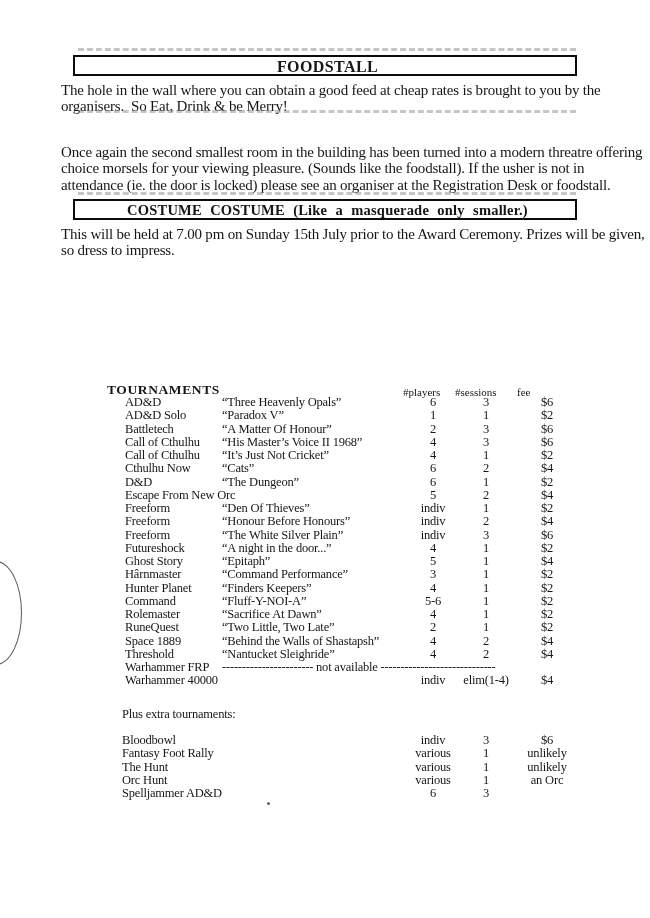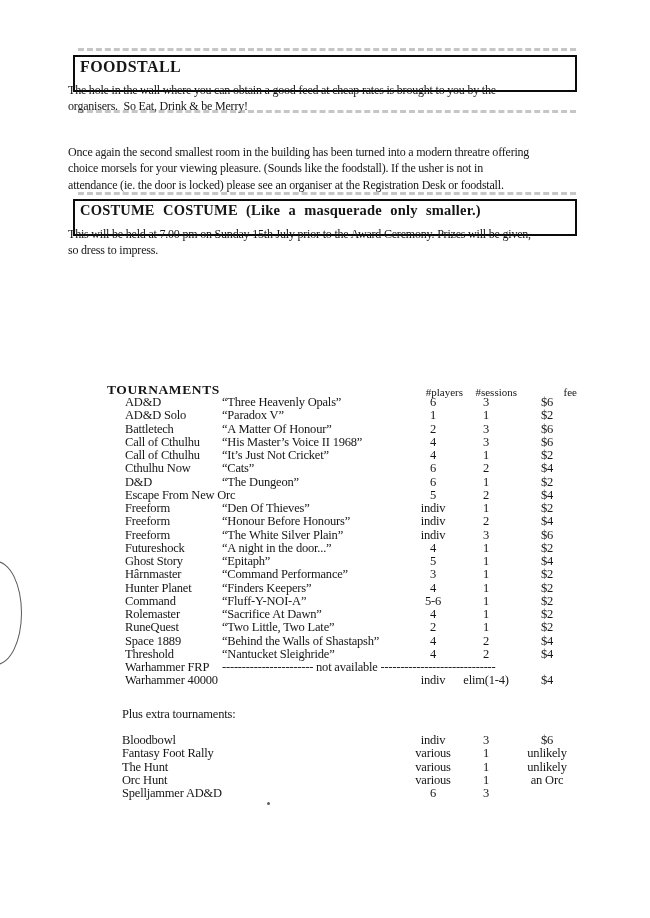--- a/index.html
+++ b/index.html
@@ -9,35 +9,35 @@
     font-family:"Liberation Serif","DejaVu Serif",serif;
   }
   .page{position:absolute;inset:0;}
 
   
   .artifact-line{position:absolute;left:78px;width:498px;height:0;
     border-top:3px dashed #8f8f8f;opacity:.5;}
   .al1{top:48px;} .al2{top:110px;} .al3{top:192px;}
 
   
-  .section-box{box-sizing:border-box;position:absolute;left:73px;width:504px;height:37px;
-    border:2px solid #0b0b0b;background:#fff;}
+  .section-box{box-sizing:border-box;position:absolute;left:73px;width:504px;height:21px;
+    border:2px solid #0b0b0b;background:#fff;text-align:center;}
   .box-foodstall{top:55px;} .box-videos{top:117px;} .box-costume{top:199px;}
   .box-title{display:block;font-weight:bold;font-size:16px;line-height:19px;
     padding-left:5px;letter-spacing:.4px;white-space:pre;}
   .box-costume .box-title{font-size:14.5px;letter-spacing:.2px;word-spacing:4.5px;}
 
   
-  .para{position:absolute;left:68px;font-size:12px;line-height:16.4px;letter-spacing:-.2px;}
+  .para{position:absolute;left:61px;font-size:15px;line-height:16.4px;letter-spacing:-.2px;}
   .para-line{white-space:pre;}
   .para-foodstall{top:82px;} .para-videos{top:144px;} .para-costume{top:226px;}
 
   
   .t-title{position:absolute;left:107px;top:382px;font-weight:bold;font-size:13.5px;letter-spacing:.6px;white-space:pre;}
-  .t-colhead{position:absolute;top:386px;font-size:11px;text-align:right;white-space:pre;}
+  .t-colhead{position:absolute;top:386px;font-size:11px;text-align:left;white-space:pre;}
   .ch-pl{left:403px;width:60px;} .ch-se{left:455px;width:62px;} .ch-fee{left:517px;width:60px;}
 
   .rows{position:absolute;left:0;width:572px;}
   .main-rows{top:396px;} .extra-rows{top:734px;}
   .t-row{position:relative;height:13.25px;font-size:12.5px;line-height:13.4px;letter-spacing:-.2px;}
   .t-row span{position:absolute;top:0;white-space:pre;}
   .c-game{left:125px;}
   .x-game{left:122px;}
   .c-scn{left:222px;}
   .c-pl{left:403px;width:60px;text-align:center;}

